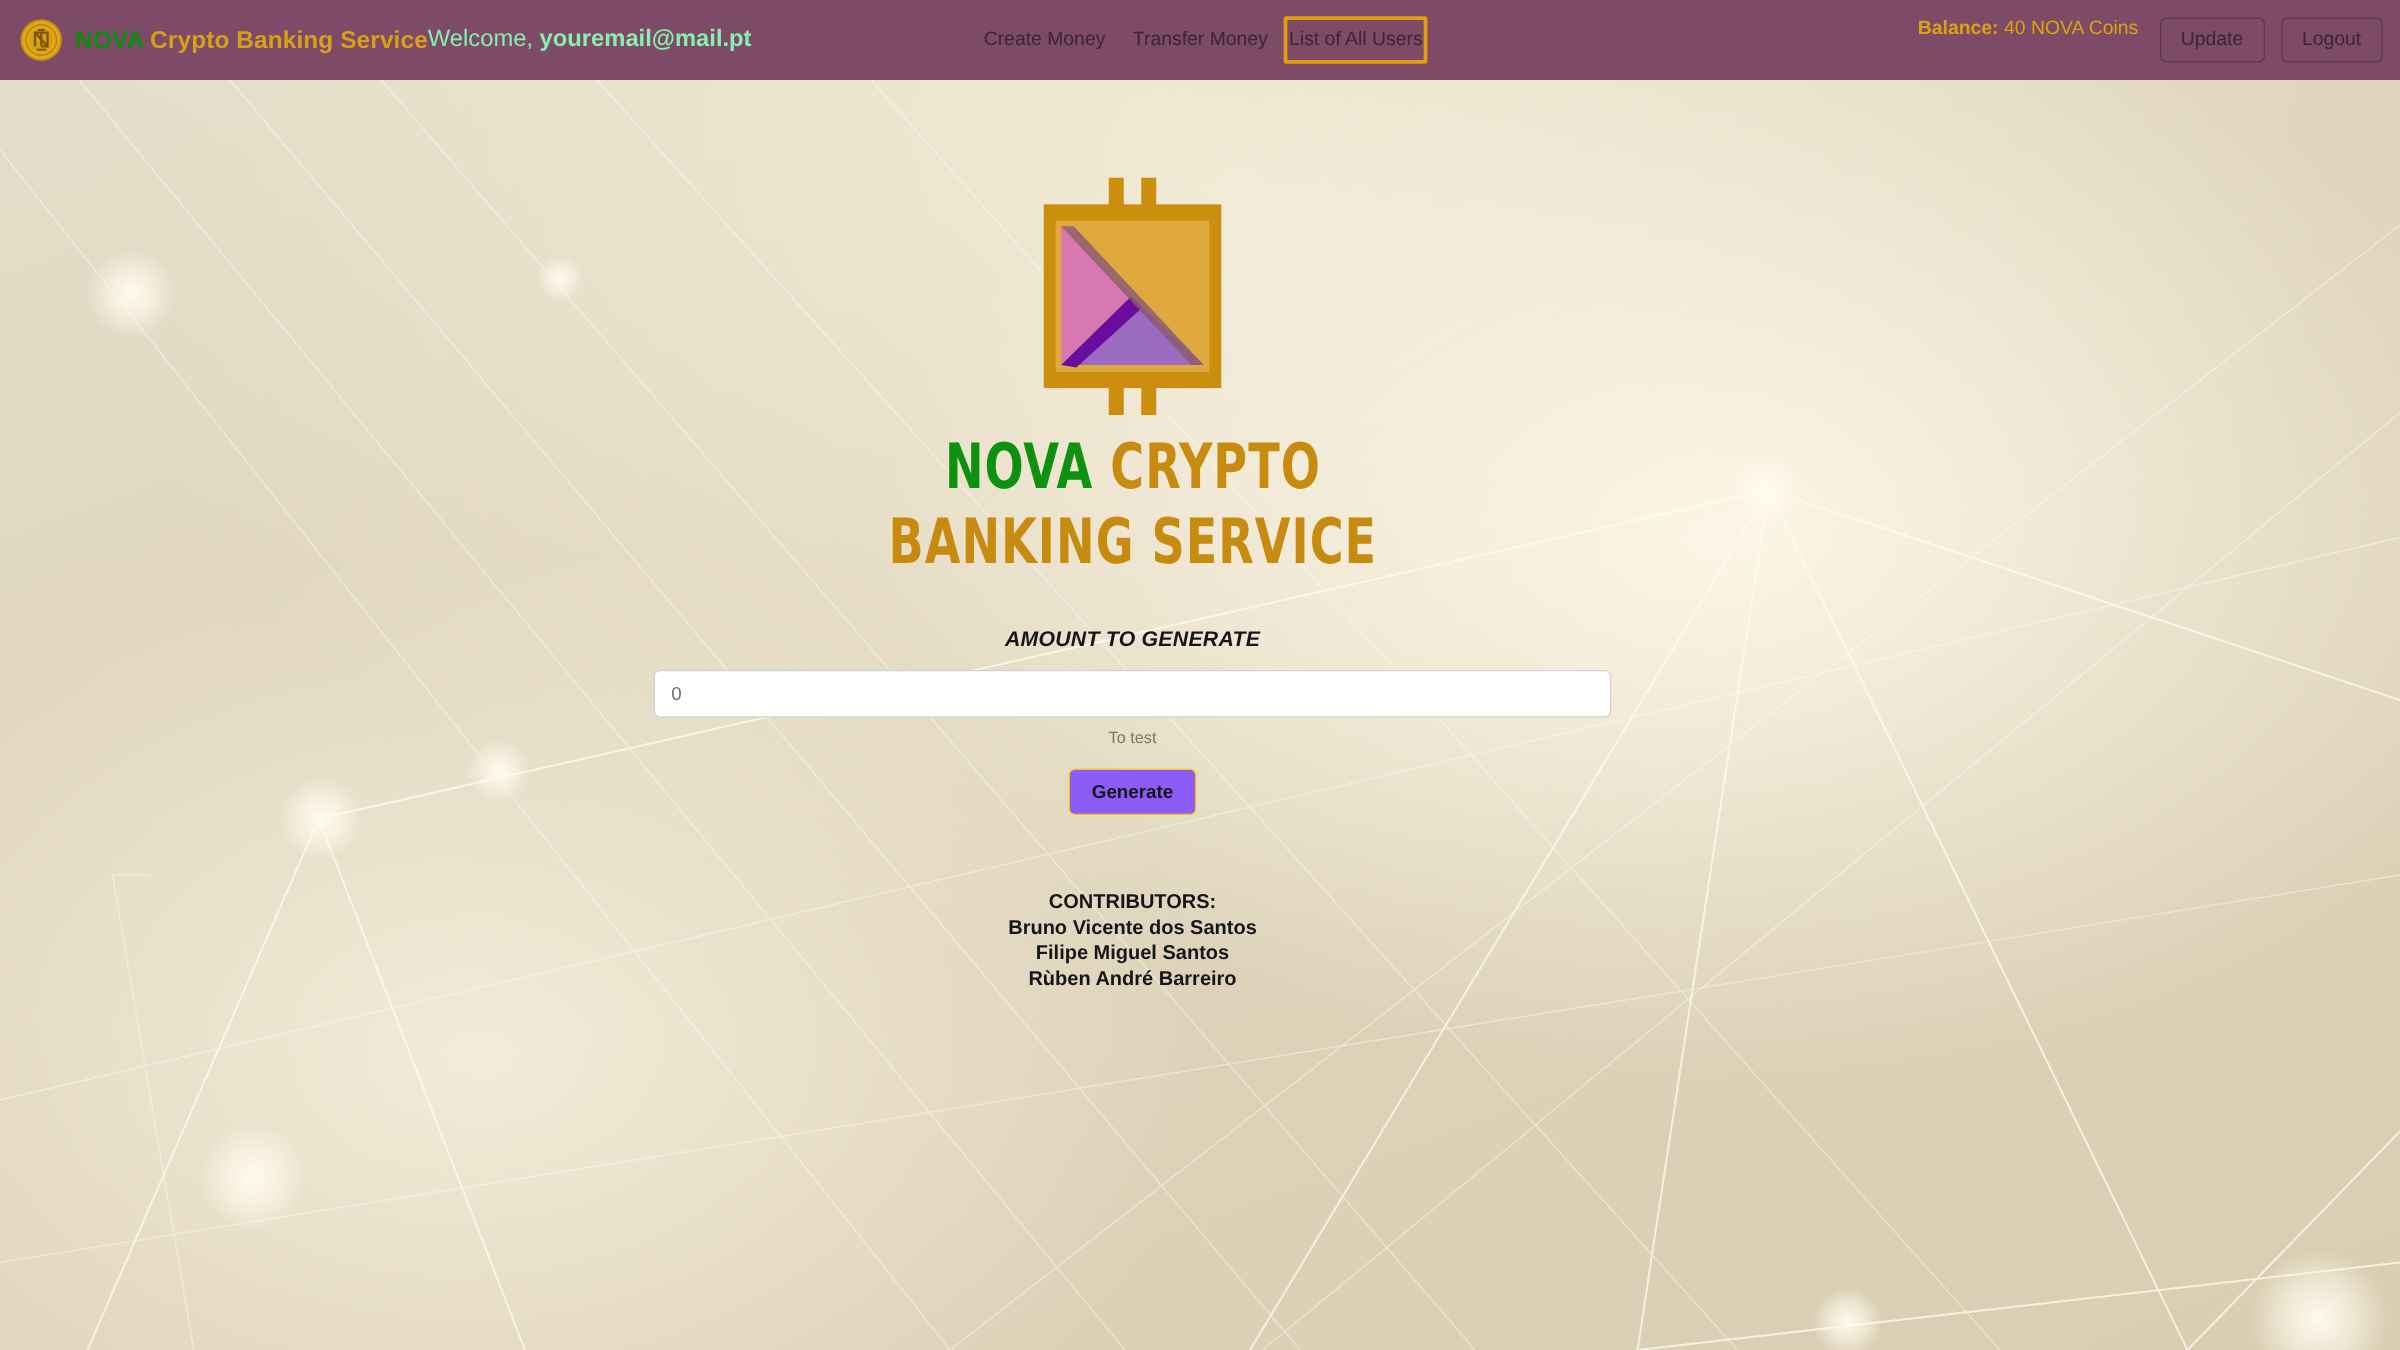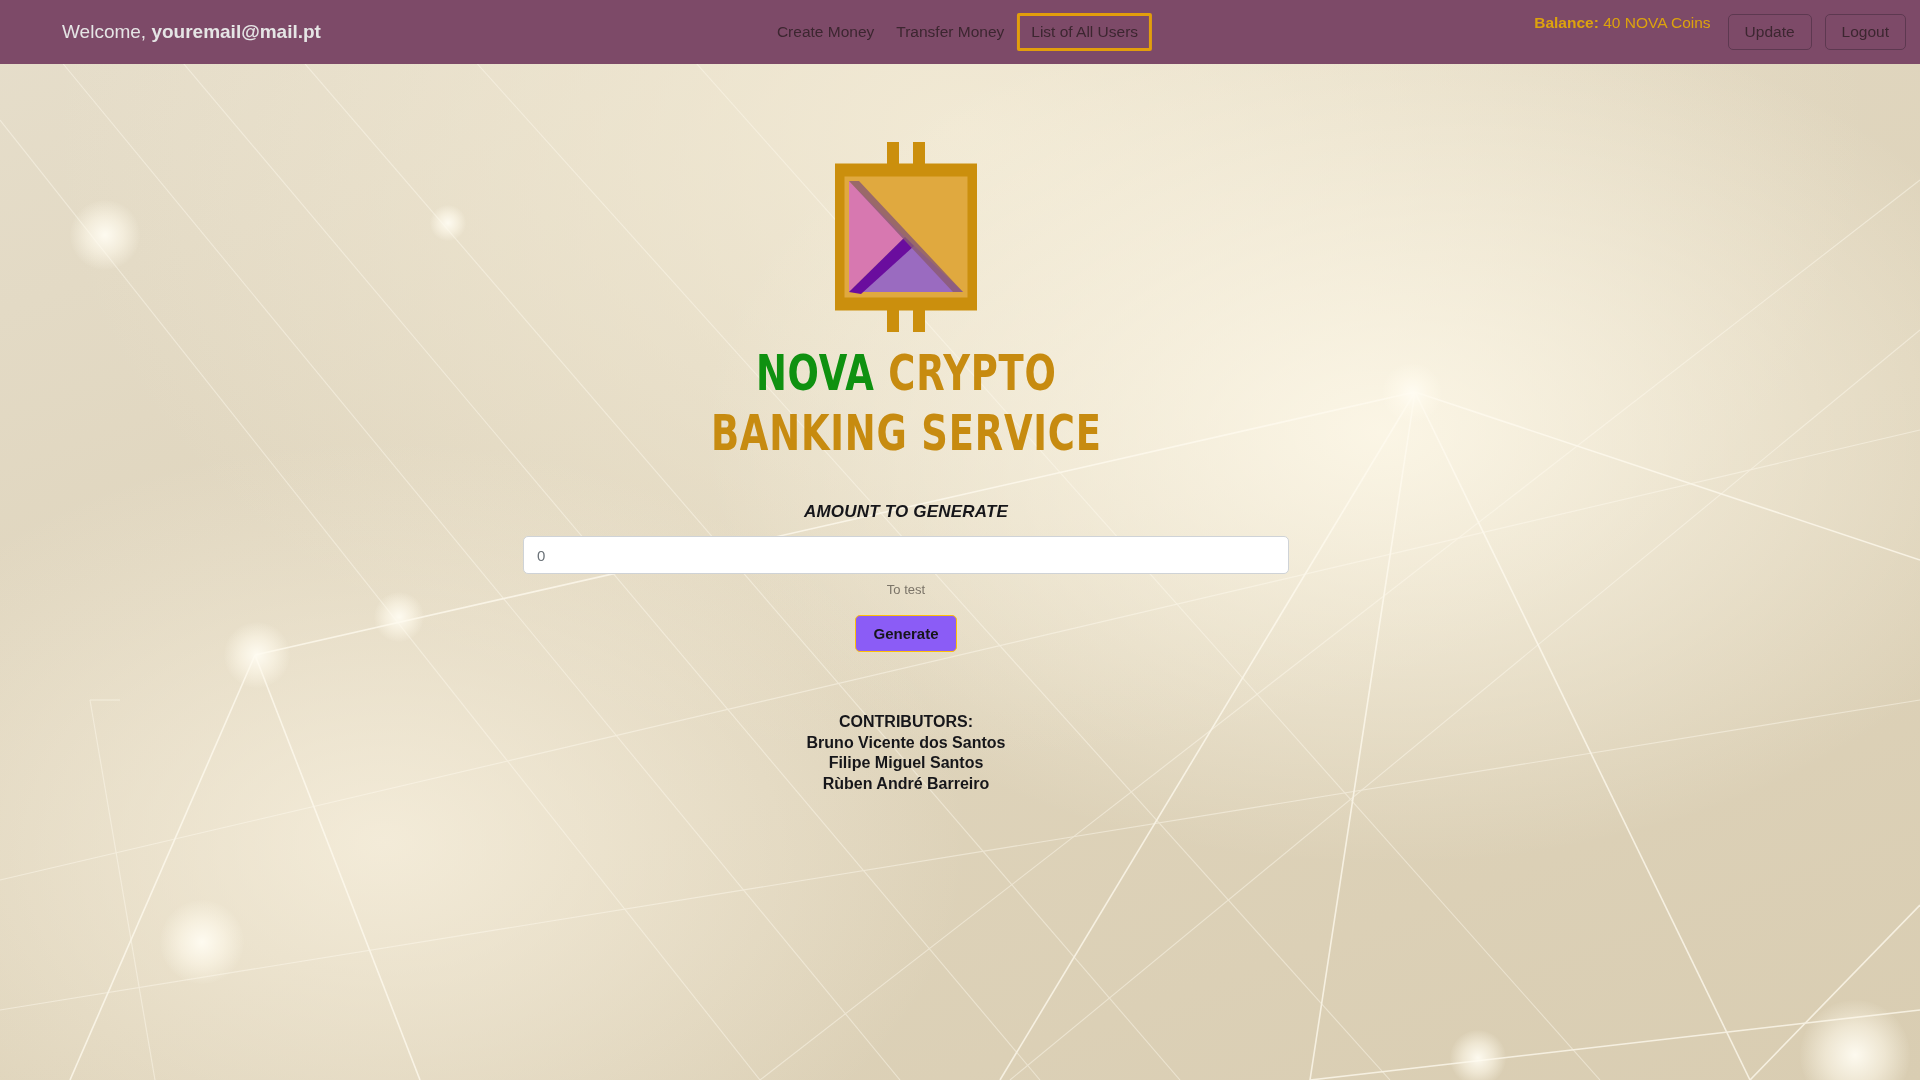--- a/index.html
+++ b/index.html
@@ -61,23 +61,22 @@
   .coin-icon { flex: 0 0 auto; display: block; }
   .brand-text {
     font-size: 19.5px;
     font-weight: bold;
     letter-spacing: 0.1px;
   }
   .brand-nova { color: #0a8f0a; }
   .brand-rest { color: #d8a017; }
 
   .welcome {
-    margin-left: 46px;
     font-size: 19px;
-    color: #e5e5e5;
+    color: #86efac;
     white-space: nowrap;
   }
   .welcome .email { font-weight: bold; }
 
   .nav-center {
     position: absolute;
     left: 50%;
     transform: translateX(-50%);
     display: flex;
     align-items: center;
@@ -85,21 +84,21 @@
   }
   .nav-link {
     font-size: 15.5px;
     color: #3c2630;
     text-decoration: none;
     padding: 6px 9px;
     white-space: nowrap;
   }
   .nav-link.highlighted {
     border: 3px solid #e29e0c;
-    padding: 7px 11px;
+    padding: 7px 1px;
     border-radius: 2px;
   }
 
   .nav-right {
     margin-left: auto;
     display: flex;
     gap: 13px;
     white-space: nowrap;
   }
   .balance {
@@ -242,20 +241,34 @@
   <div class="glow" style="left:224px;  top:622px; width:66px; height:66px;"></div>
   <div class="glow" style="left:160px;  top:900px; width:84px; height:84px;"></div>
   <div class="glow" style="left:374px;  top:592px; width:50px; height:50px;"></div>
   <div class="glow" style="left:430px;  top:205px; width:36px; height:36px;"></div>
   <div class="glow" style="left:70px;   top:200px; width:70px; height:70px;"></div>
   <div class="glow" style="left:1800px; top:1000px; width:110px; height:110px;"></div>
   <div class="glow" style="left:1450px; top:1030px; width:56px; height:56px;"></div>
 
   <nav class="navbar">
 
+    <a class="brand" href="#">
+      <svg class="coin-icon" width="34" height="34" viewBox="0 0 34 34">
+        <circle cx="17" cy="17" r="16" fill="#e0a81b" stroke="#c08c0a" stroke-width="1.4"></circle>
+        <circle cx="17" cy="17" r="12.2" fill="none" stroke="#b8830a" stroke-width="1.1"></circle>
+        <circle cx="17" cy="17" r="9.6" fill="#d79f18"></circle>
+        <path d="M12 22 L12 11 L17 11 L17 22 M17 11 L22 11 L22 22 L17 22" fill="none" stroke="#7d5400" stroke-width="1.8"></path>
+        <path d="M12 11 L22 22" stroke="#7d5400" stroke-width="1.8" fill="none"></path>
+        <rect x="14.2" y="8.2" width="5.6" height="1.6" fill="#7d5400"></rect>
+        <rect x="13.2" y="24" width="7.6" height="1.4" fill="#7d5400"></rect>
+      </svg>
+      <span class="brand-text">
+        <span class="brand-nova">NOVA</span><span class="brand-rest"> Crypto Banking Service</span>
+      </span>
+    </a>
 
     <div class="welcome">
       <span>Welcome, </span><span class="email">youremail@mail.pt</span>
     </div>
 
     <div class="nav-center">
       <a class="nav-link" href="#">Create Money</a>
       <a class="nav-link" href="#">Transfer Money</a>
       <a class="nav-link highlighted" href="#">List of All Users</a>
     </div>

